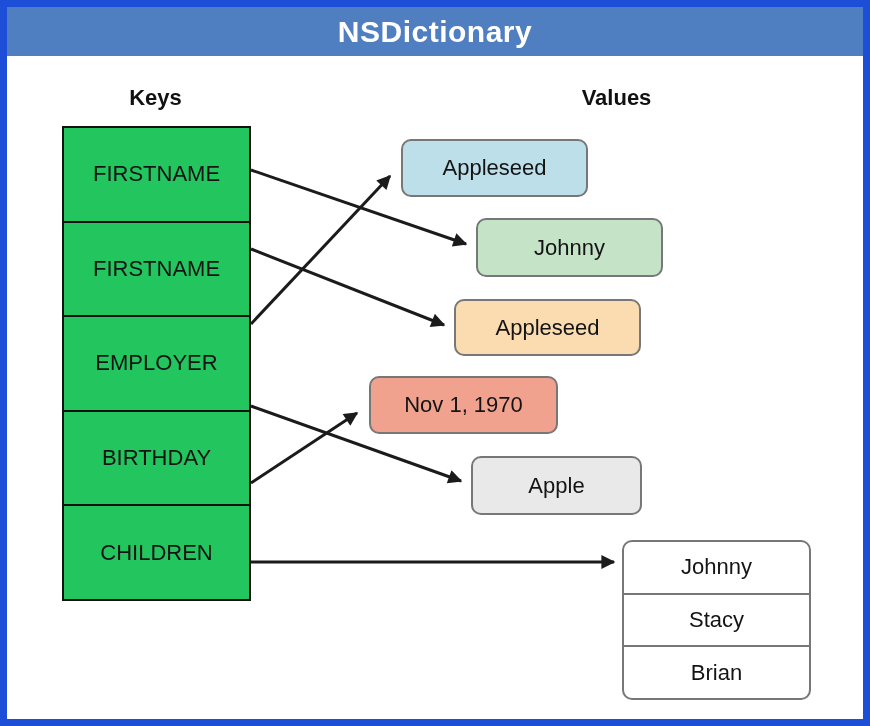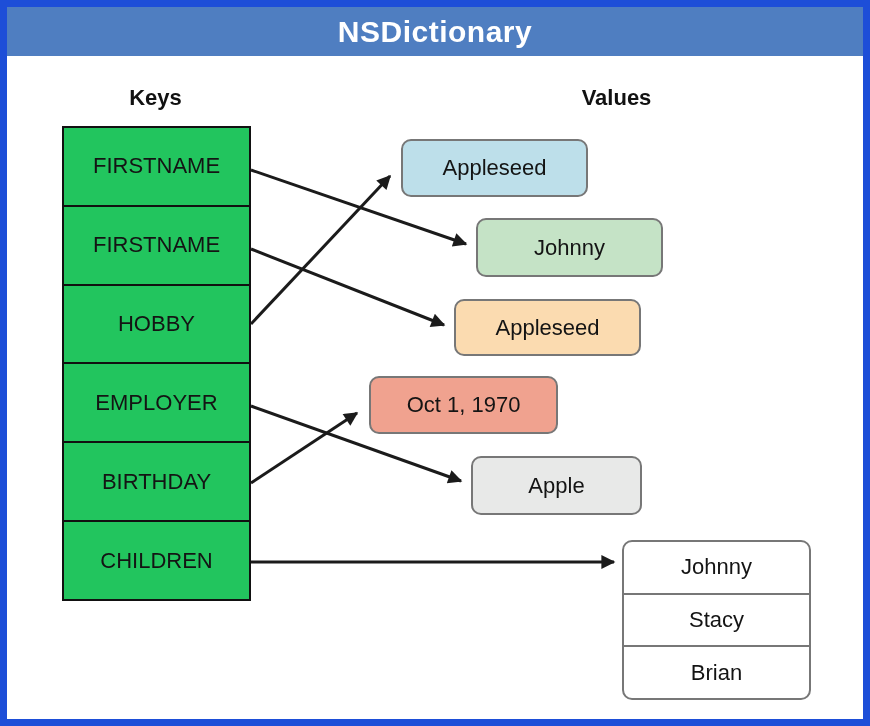--- a/index.html
+++ b/index.html
@@ -122,21 +122,20 @@
   <div class="header">
     <span class="title">NSDictionary</span>
   </div>
 
   <div class="col-heading keys-heading">Keys</div>
   <div class="col-heading values-heading">Values</div>
 
   <div class="keys-table">
     <div class="key-row">FIRSTNAME</div>
     <div class="key-row">FIRSTNAME</div>
-    <div class="key-row">HOBBY</div>
     <div class="key-row">EMPLOYER</div>
     <div class="key-row">BIRTHDAY</div>
     <div class="key-row">CHILDREN</div>
   </div>
 
   <svg class="arrows" viewBox="0 0 864 720" xmlns="http://www.w3.org/2000/svg">
     <defs>
       <marker id="ah" viewBox="0 0 10 10" refX="9" refY="5" markerUnits="userSpaceOnUse" markerWidth="17" markerHeight="14" orient="auto">
         <path d="M0,0 L10,5 L0,10 z" fill="#1B1B1B"></path>
       </marker>
@@ -147,21 +146,21 @@
       <line x1="244" y1="317" x2="383" y2="169" marker-end="url(#ah)"></line>
       <line x1="244" y1="399" x2="454" y2="474" marker-end="url(#ah)"></line>
       <line x1="244" y1="476" x2="350" y2="406" marker-end="url(#ah)"></line>
       <line x1="244" y1="555" x2="607" y2="555" marker-end="url(#ah)"></line>
     </g>
   </svg>
 
   <div class="pill pill-skydiving" style="background: rgb(189, 223, 234);">Appleseed</div>
   <div class="pill pill-johnny" style="background: rgb(197, 227, 198);">Johnny</div>
   <div class="pill pill-appleseed" style="background: rgb(251, 219, 176);">Appleseed</div>
-  <div class="pill pill-birthday" style="background: rgb(240, 162, 143);">Oct 1, 1970</div>
+  <div class="pill pill-birthday" style="background: rgb(240, 162, 143);">Nov 1, 1970</div>
   <div class="pill pill-employer" style="background: rgb(232, 233, 232);">Apple</div>
 
   <div class="children-table" style="background: rgb(255, 255, 255);">
     <div class="child-row">Johnny</div>
     <div class="child-row">Stacy</div>
     <div class="child-row">Brian</div>
   </div>
 
 </div>
 

